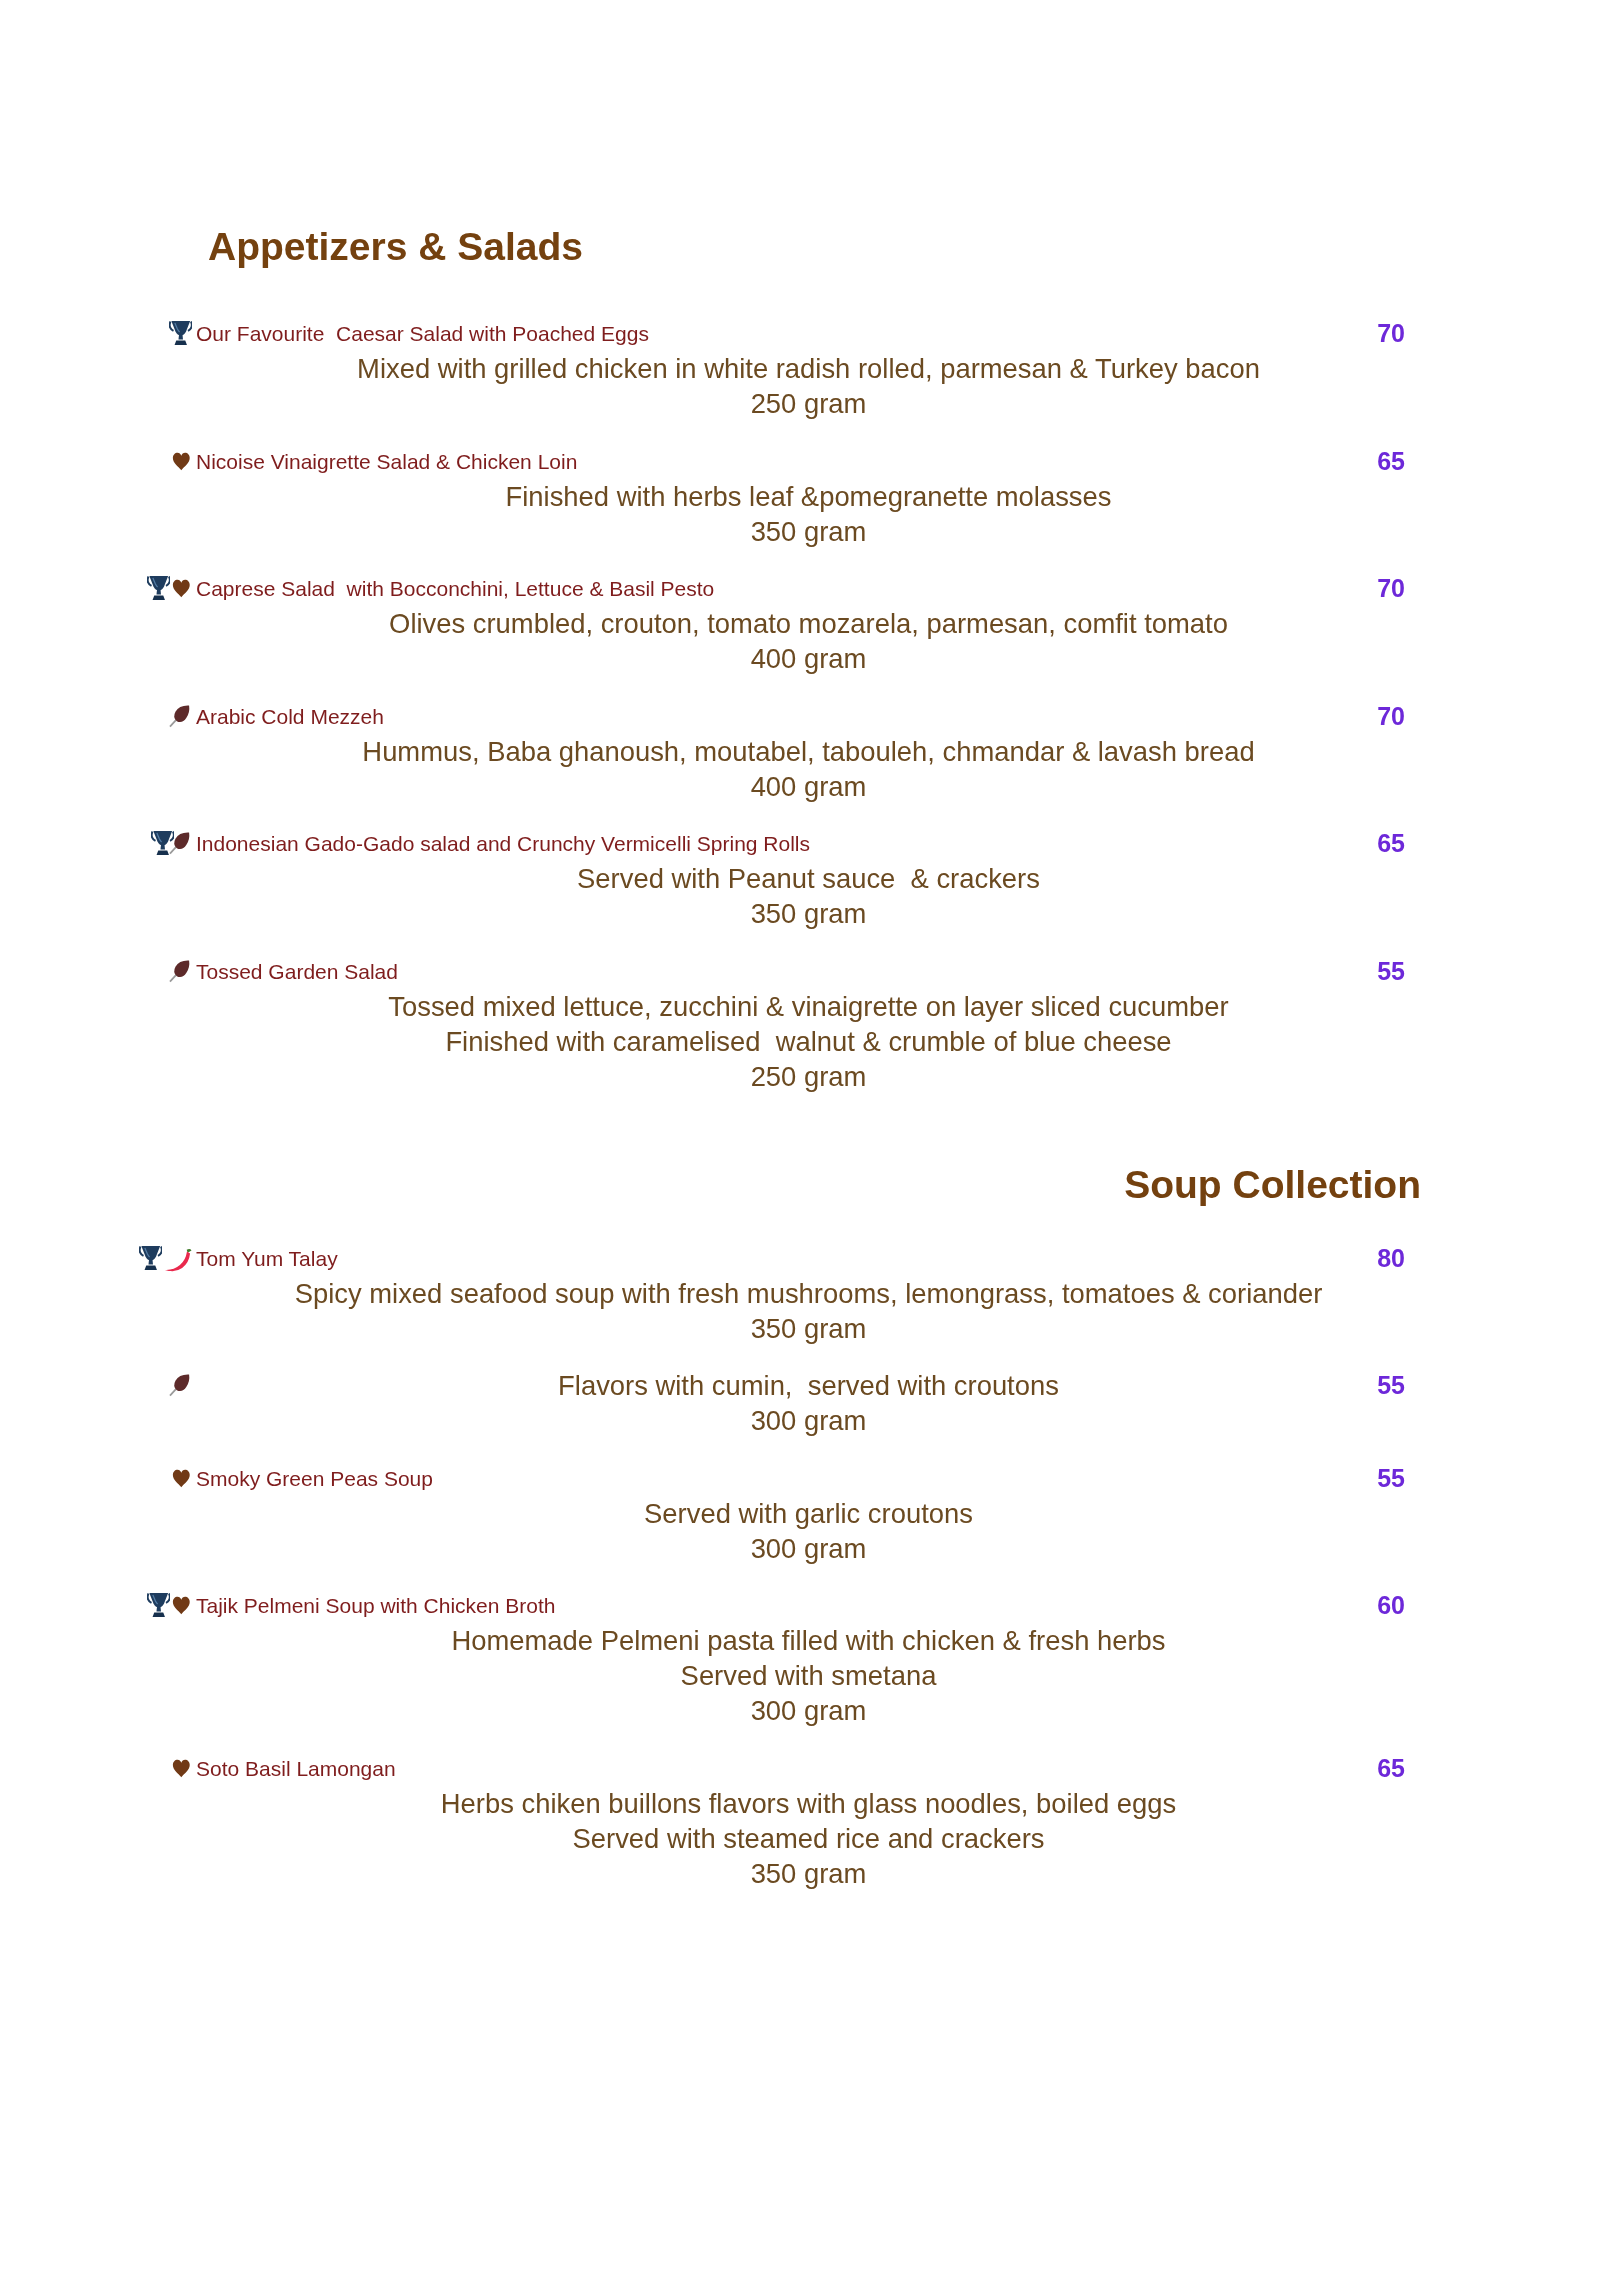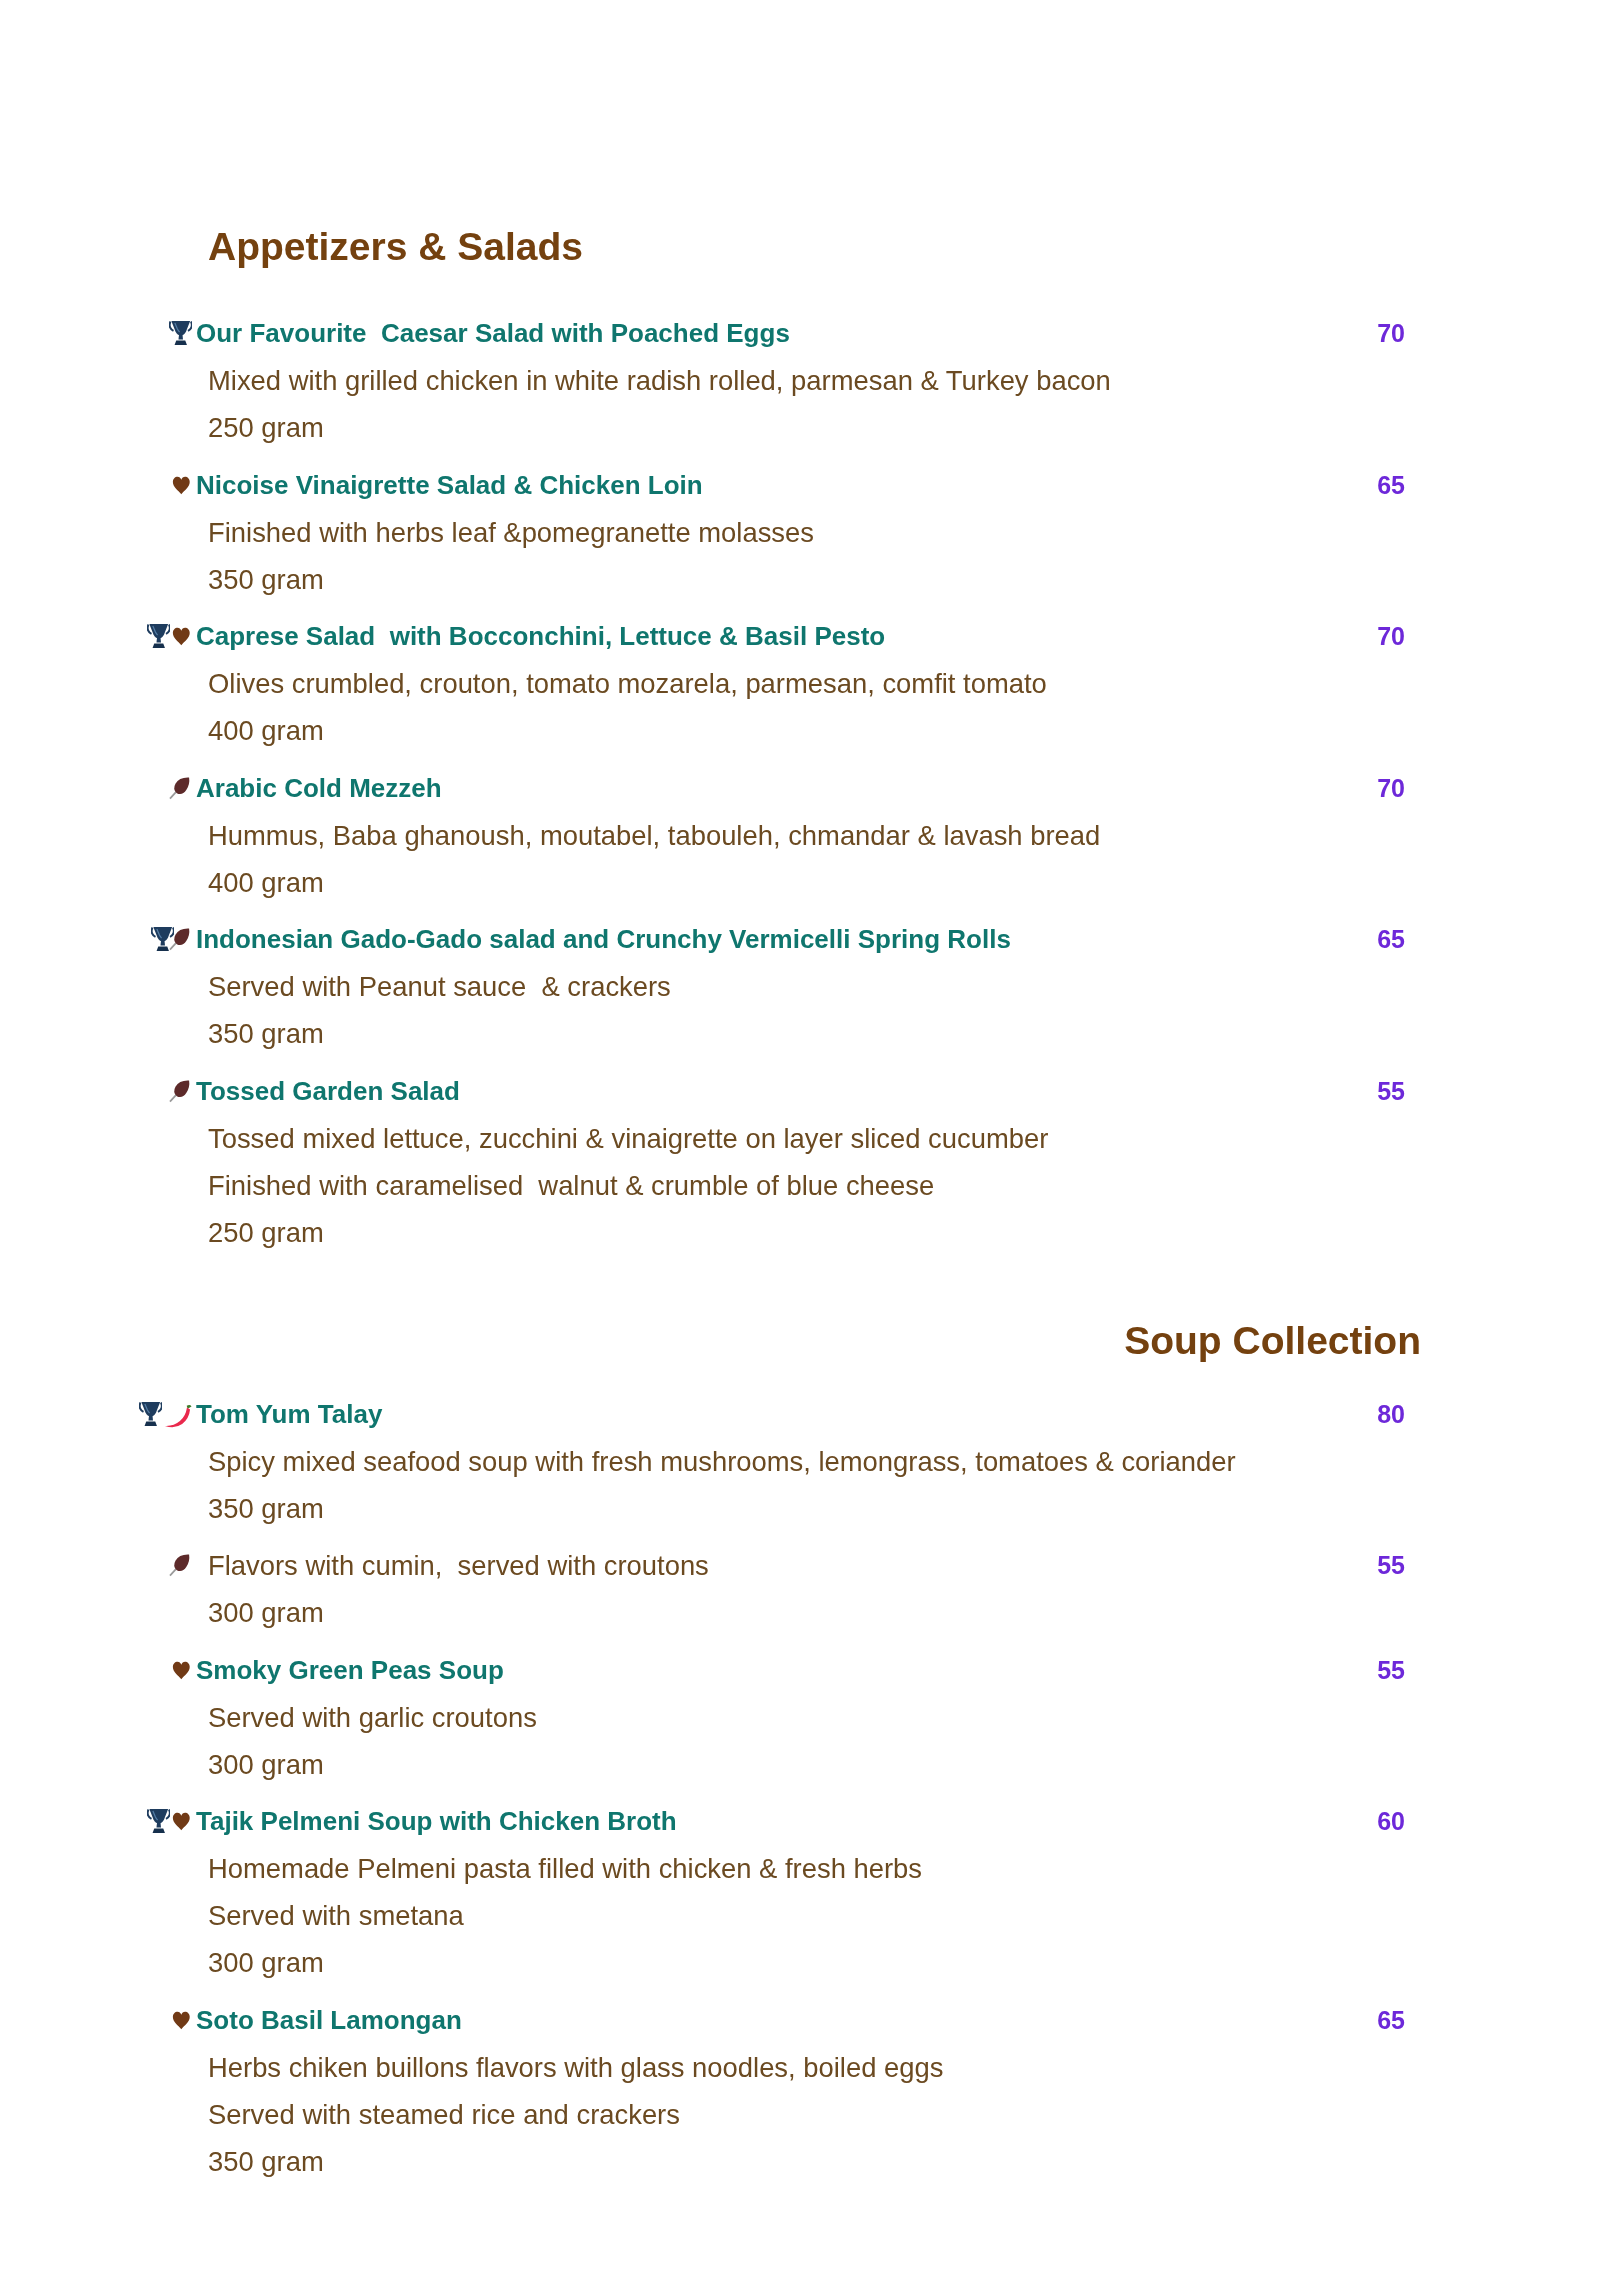--- a/index.html
+++ b/index.html
@@ -27,27 +27,28 @@
     text-align:right;
   }
   .item{
     position:relative;
     margin:0 0 22.5px 0;
     font-size:27.4px;line-height:35px;
     color:#6b4a21;
   }
   .title{
     margin:0;
-    font-size:26px;line-height:35px;font-weight:700;
-    color:#0f766e;
+    font-size:21px;line-height:35px;font-weight:400;
+    color:#7f1d1d;
     white-space:pre-wrap;
   }
   .desc,.weight{
-    margin:12px;
+    margin:0;
     white-space:pre-wrap;
+    text-align:center;
   }
   .price{
     position:absolute;right:16px;top:0;
     font-size:25px;line-height:35px;font-weight:700;
     color:#6d28d9;
   }
   .icons{
     position:absolute;
     top:0;left:-65px;
     width:61px;height:35px;

